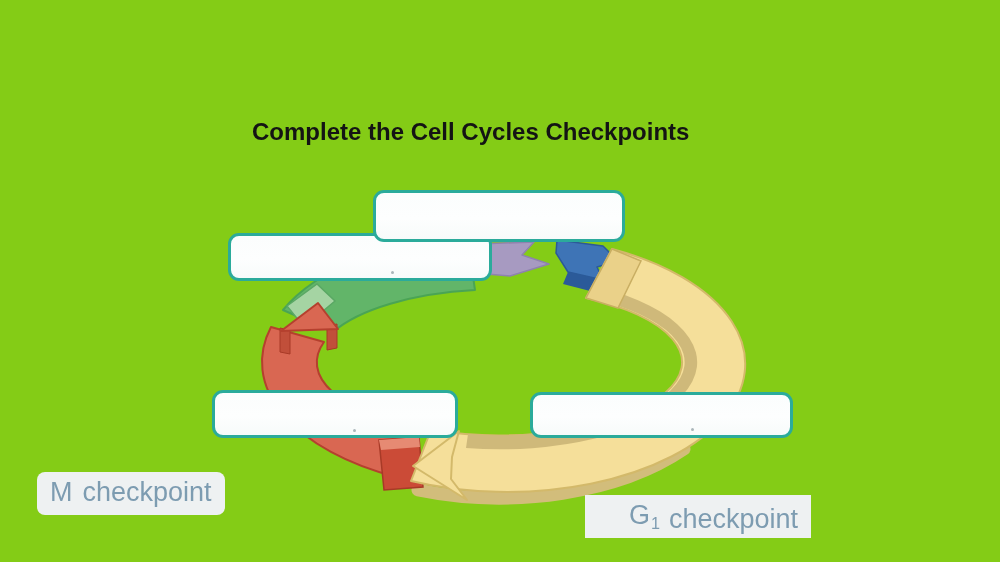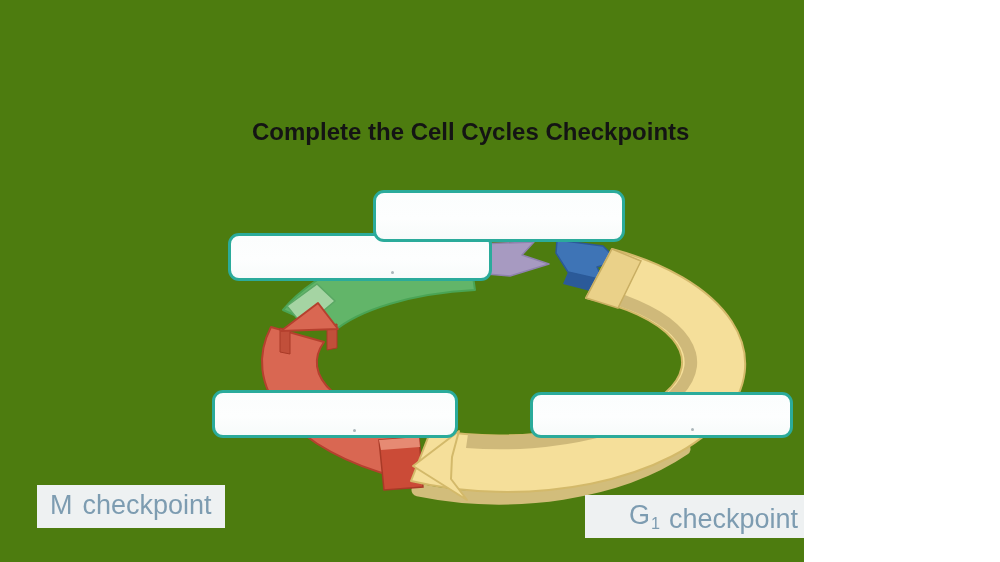--- a/index.html
+++ b/index.html
@@ -1,18 +1,18 @@
 <!DOCTYPE html>
 <html style="--wb-text: #7d9cb1; --wb-bg: #eef1f2; --box-border: #2bab9b;"><head>
 <meta charset="utf-8">
 <style>
   html,body{margin:0;padding:0;}
   body{font-family:"Liberation Sans",sans-serif;background:#ffffff;}
   #stage{
-    position:relative;width:804px;height:562px;background:#4d7c0f;overflow:hidden;
+    position:relative;width:1000px;height:562px;background:#84cc16;overflow:hidden;
   }
   #ring-svg{position:absolute;left:0;top:0;z-index:1;}
   .page-title{
     position:absolute;left:252px;top:118px;z-index:2;
     font-size:24px;font-weight:bold;color:#141414;letter-spacing:0px;
     font-family:"Liberation Sans",sans-serif;
   }
   .abox{
     position:absolute;box-sizing:border-box;z-index:2;
     border:3px solid var(--box-border,#2bab9b);
@@ -81,21 +81,21 @@
   </div>
 
   <div class="abox mark-b3" style="left:212px;top:390px;width:246px;height:48px;">
     <span class="abox-value"></span>
   </div>
 
   <div class="abox mark-b4" style="left:530px;top:392px;width:263px;height:46px;">
     <span class="abox-value"></span>
   </div>
 
-  <div class="chip" style="left:37px;top:485px;">
+  <div class="chip" style="left:37px;top:472px;border-radius:8px;">
     <span class="wb-prefix">M</span><span class="wb-sub"></span><span class="wb-suffix">checkpoint</span>
   </div>
 
 
   <div class="chip lowered" style="left:585px;top:495px;padding-left:44px;">
     <span class="wb-prefix">G</span><span class="wb-sub">1</span><span class="wb-suffix">checkpoint</span>
   </div>
 
 
 </div>

